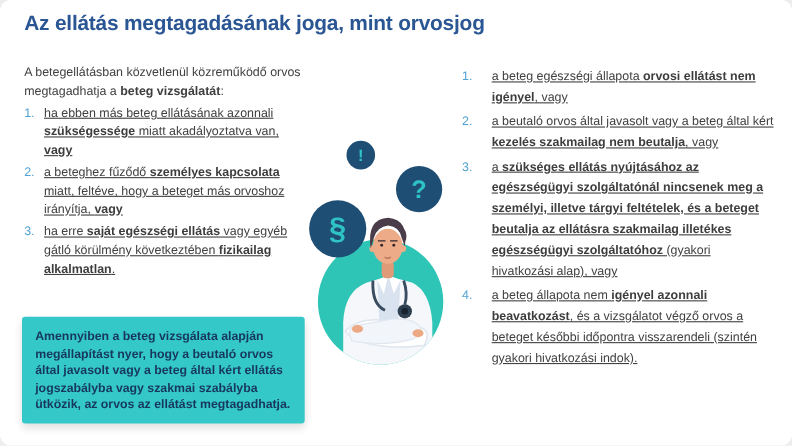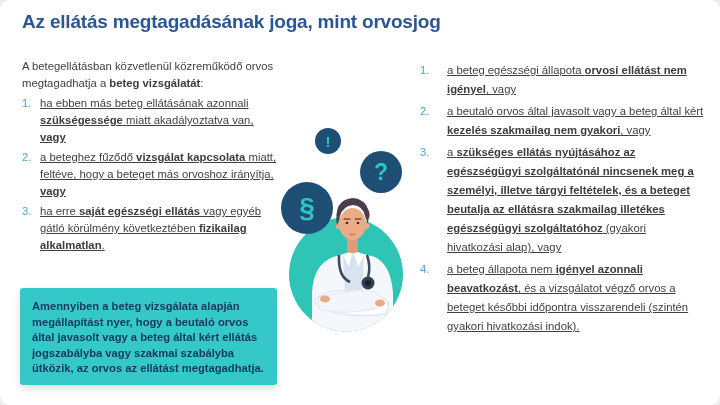--- a/index.html
+++ b/index.html
@@ -51,21 +51,21 @@
 
   <div class="col col-left">
     <p>A betegellátásban közvetlenül közreműködő orvos megtagadhatja a <b>beteg vizsgálatát</b>:</p>
     <ol class="num-list">
       <li>
         <span class="num">1.</span>
         <span class="txt">ha ebben más beteg ellátásának azonnali <b>szükségessége</b> miatt akadályoztatva van, <b>vagy</b></span>
       </li>
       <li>
         <span class="num">2.</span>
-        <span class="txt">a beteghez fűződő <b>vizsgálat kapcsolata</b> miatt, feltéve, hogy a beteget más orvoshoz irányítja, <b>vagy</b></span>
+        <span class="txt">a beteghez fűződő <b>személyes kapcsolata</b> miatt, feltéve, hogy a beteget más orvoshoz irányítja, <b>vagy</b></span>
       </li>
       <li>
         <span class="num">3.</span>
         <span class="txt">ha erre <b>saját egészségi ellátás</b> vagy egyéb gátló körülmény következtében <b>fizikailag alkalmatlan</b>.</span>
       </li>
     </ol>
   </div>
 
   <div class="callout">
     <p>Amennyiben a beteg vizsgálata alapján megállapítást nyer, hogy a beutaló orvos által javasolt vagy a beteg által kért ellátás jogszabályba vagy szakmai szabályba ütközik, az orvos az ellátást megtagadhatja.</p>
@@ -125,21 +125,21 @@
   </div>
 
   <div class="col col-right">
     <ol class="num-list">
       <li>
         <span class="num">1.</span>
         <span class="txt">a beteg egészségi állapota <b>orvosi ellátást nem igényel</b>, vagy</span>
       </li>
       <li>
         <span class="num">2.</span>
-        <span class="txt">a beutaló orvos által javasolt vagy a beteg által kért <b>kezelés szakmailag nem gyakori</b>, vagy</span>
+        <span class="txt">a beutaló orvos által javasolt vagy a beteg által kért <b>kezelés szakmailag nem beutalja</b>, vagy</span>
       </li>
       <li>
         <span class="num">3.</span>
         <span class="txt">a <b>szükséges ellátás nyújtásához az egészségügyi szolgáltatónál nincsenek meg a személyi, illetve tárgyi feltételek, és a beteget beutalja az ellátásra szakmailag illetékes egészségügyi szolgáltatóhoz</b> (gyakori hivatkozási alap), vagy</span>
       </li>
       <li>
         <span class="num">4.</span>
         <span class="txt">a beteg állapota nem <b>igényel azonnali beavatkozást</b>, és a vizsgálatot végző orvos a beteget későbbi időpontra visszarendeli (szintén gyakori hivatkozási indok).</span>
       </li>
     </ol>

